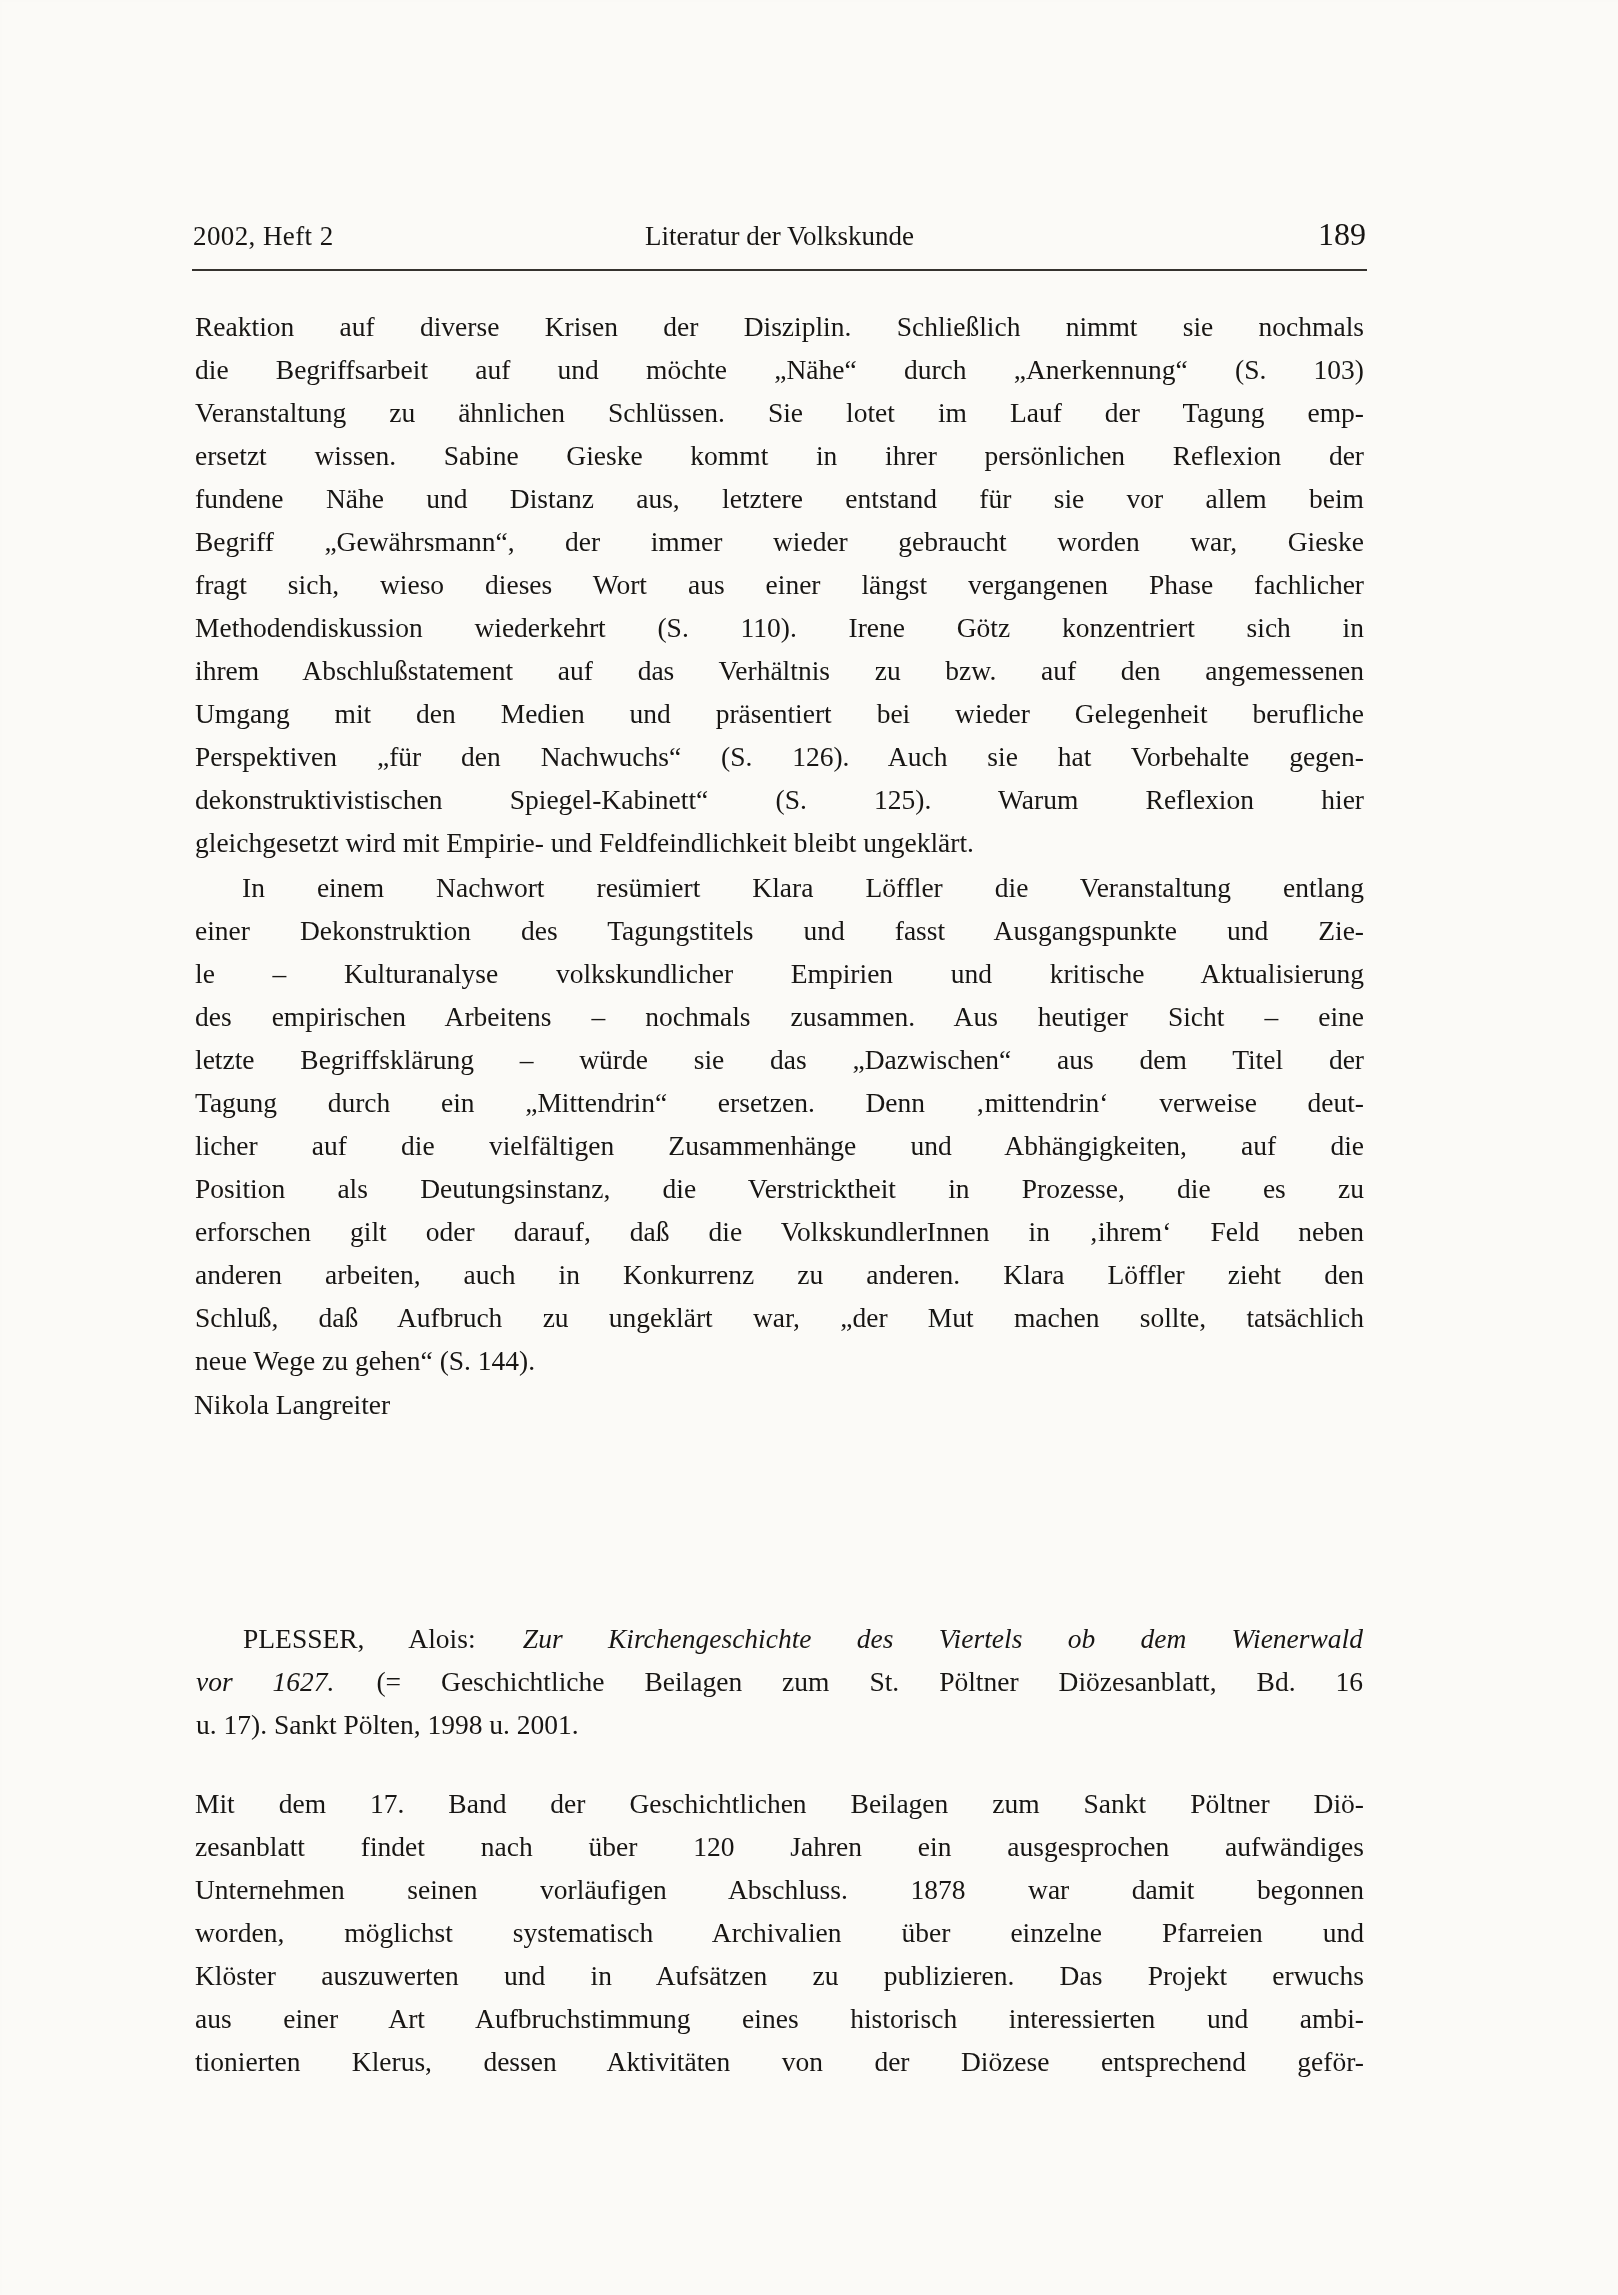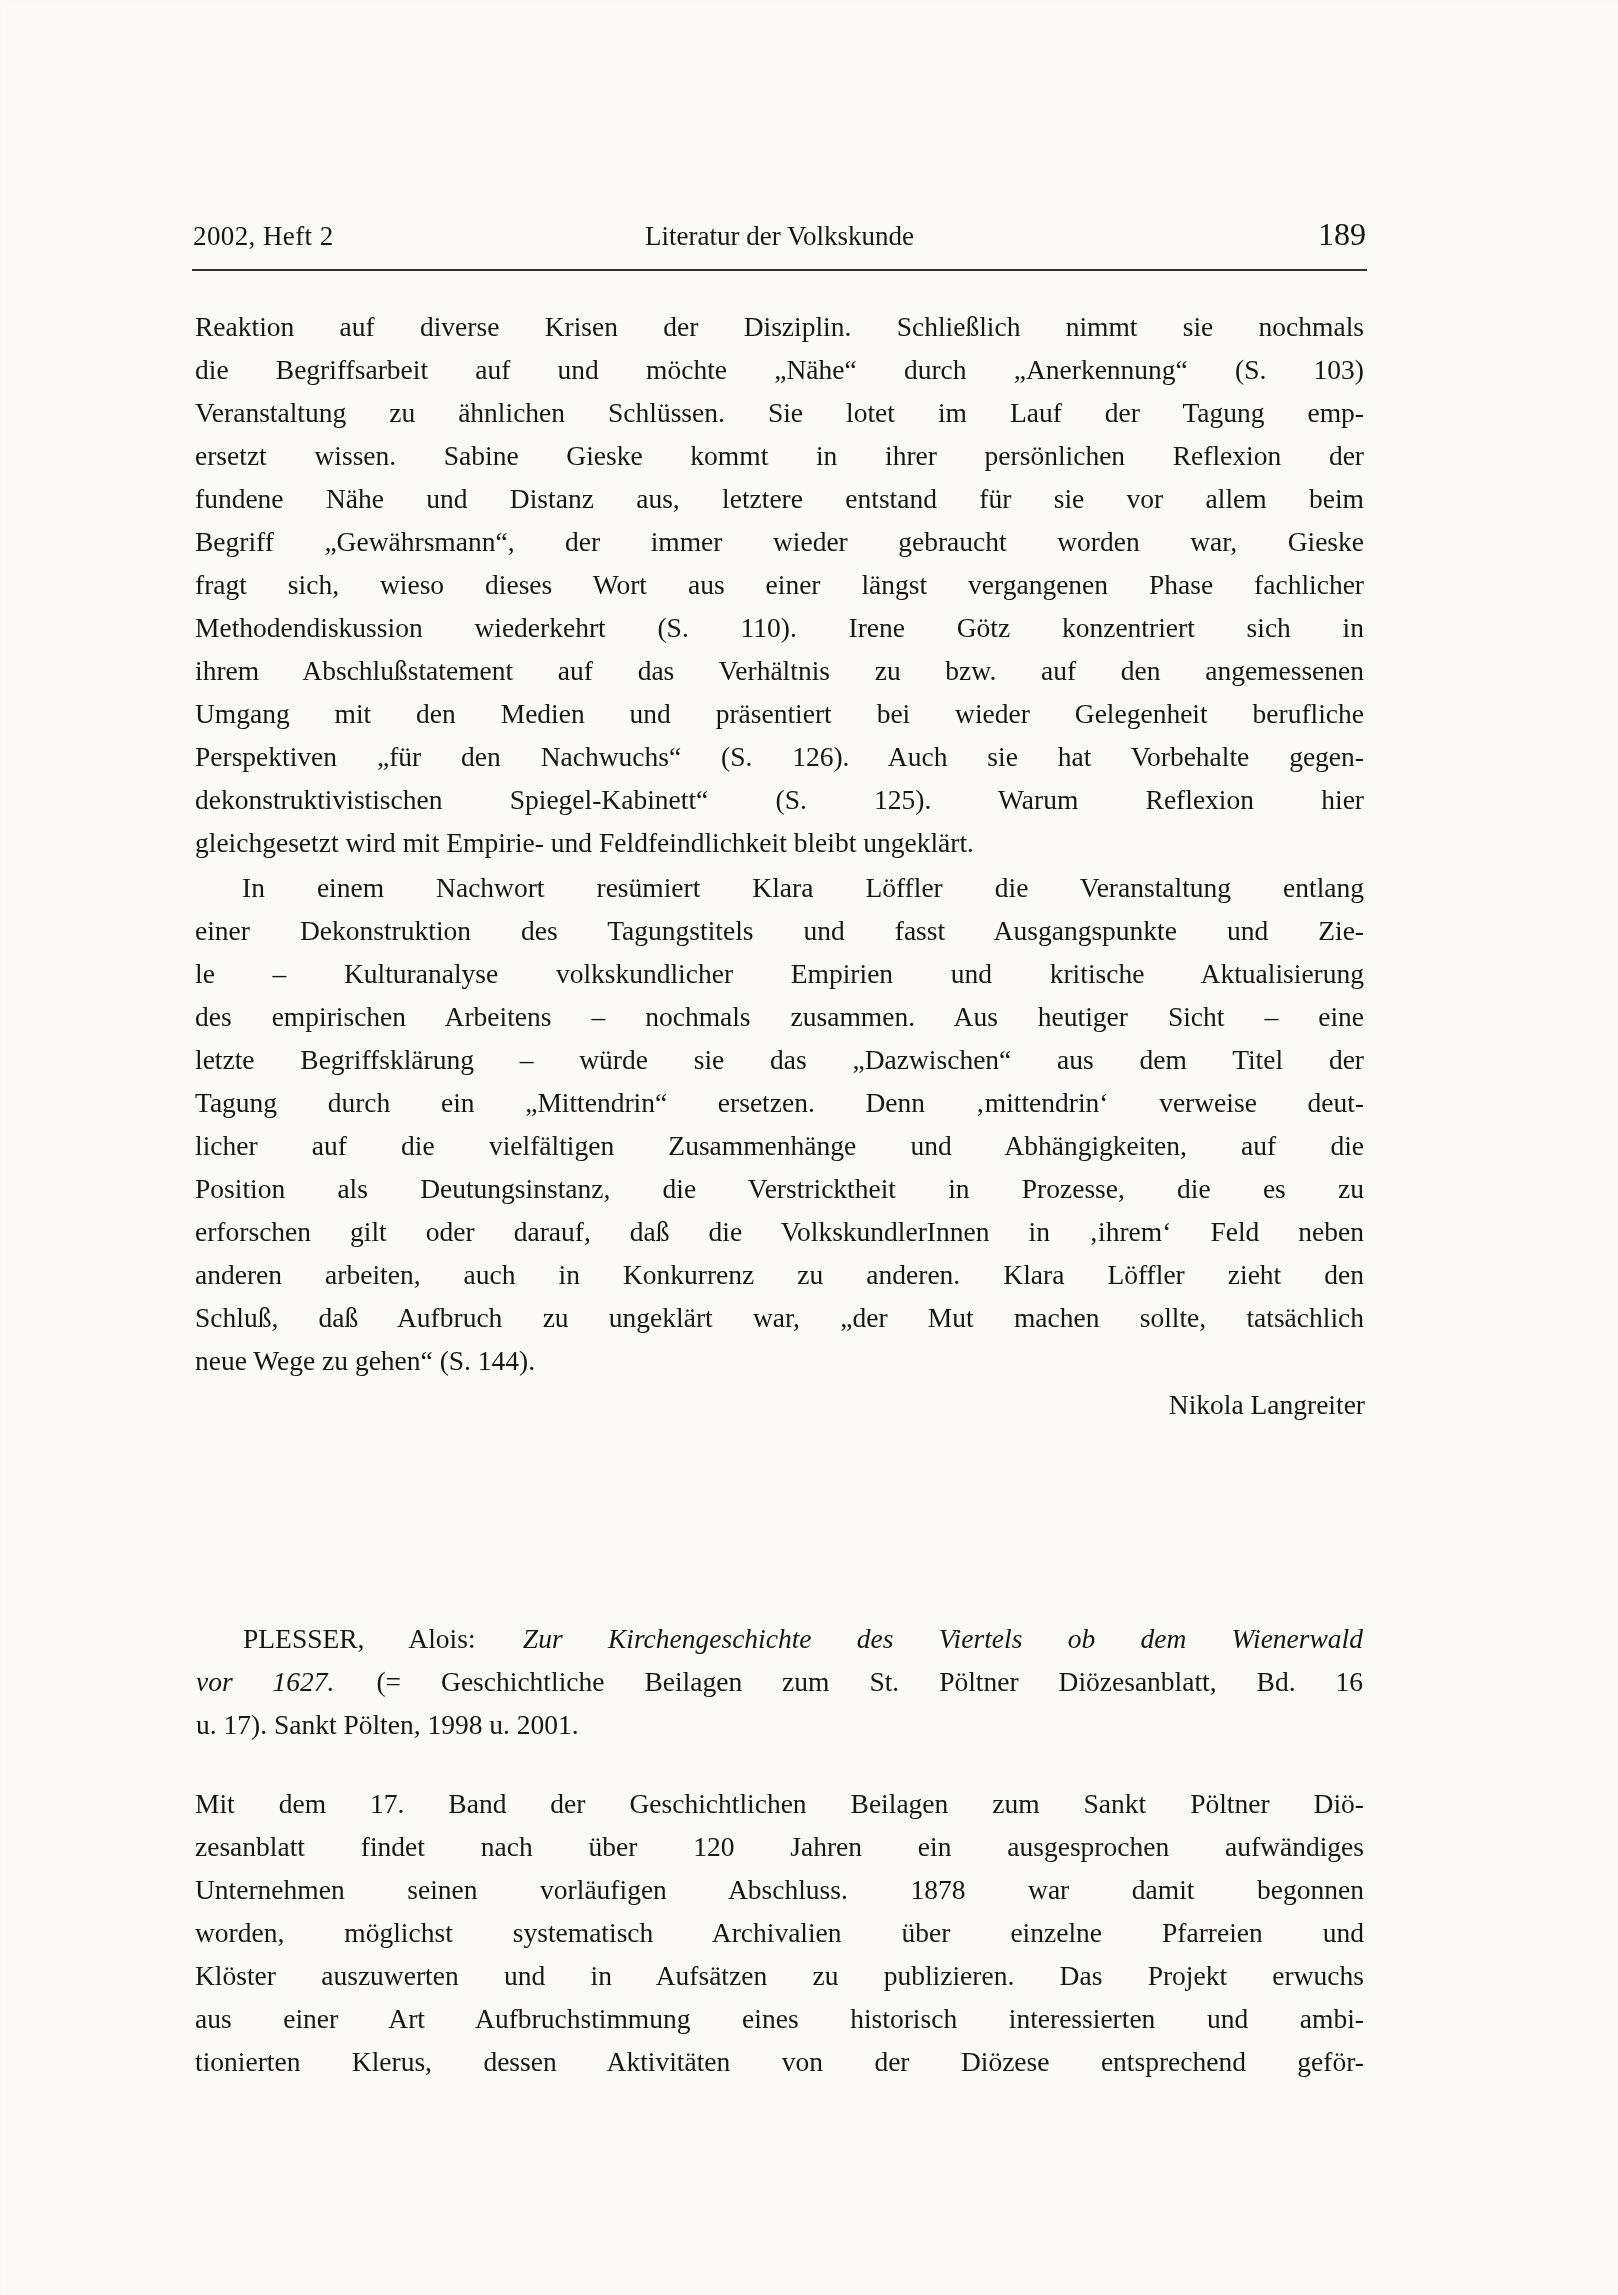--- a/index.html
+++ b/index.html
@@ -40,21 +40,20 @@
     line-height: 41px;
   }
   .line {
     text-align: justify;
     text-align-last: justify;
     white-space: normal;
   }
   .line.last   { text-align-last: left; }
   .line.indent { text-indent: 47px; }
   .signature {
-    text-align: right;
     font-size: 27.5px;
     line-height: 41px;
   }
   .citation { margin-top: 190px; }
   .review2-body { margin-top: 34px; }
   .italic { font-style: italic; margin-top: 41px; }
 </style>
 </head>
 <body>
 

